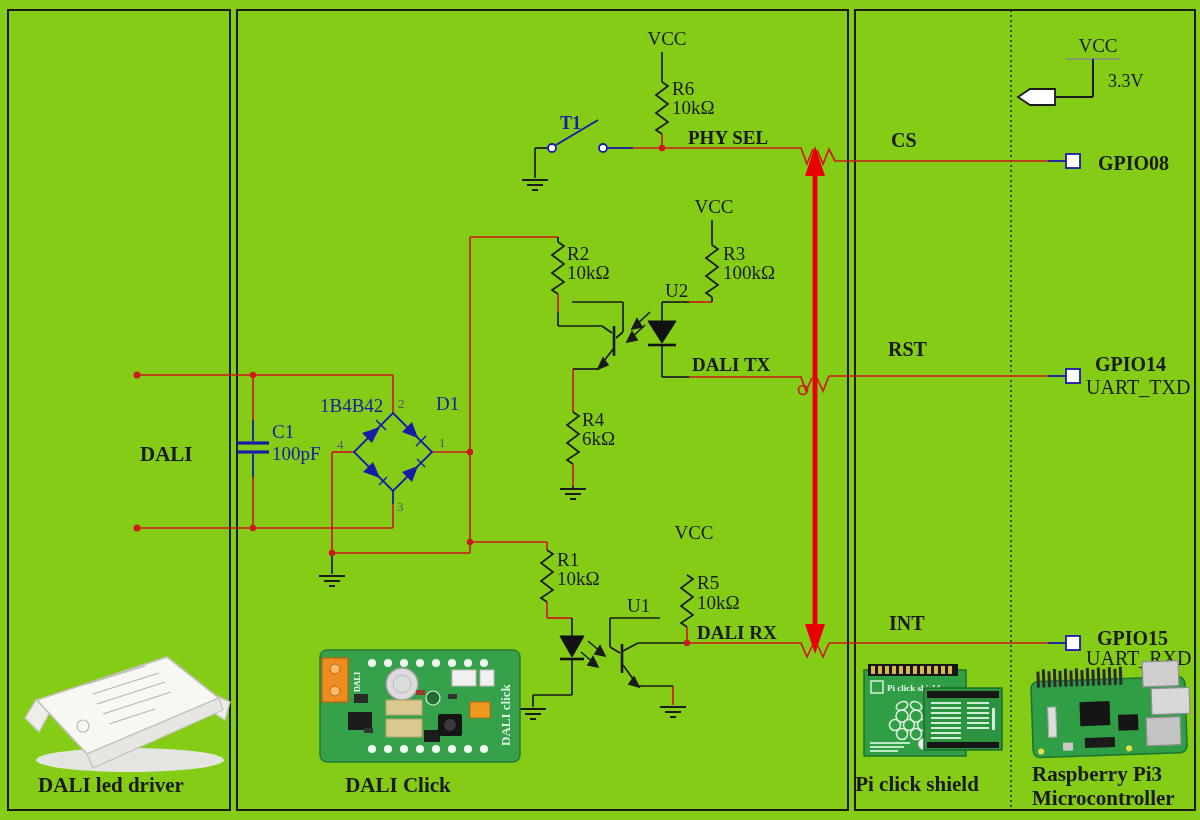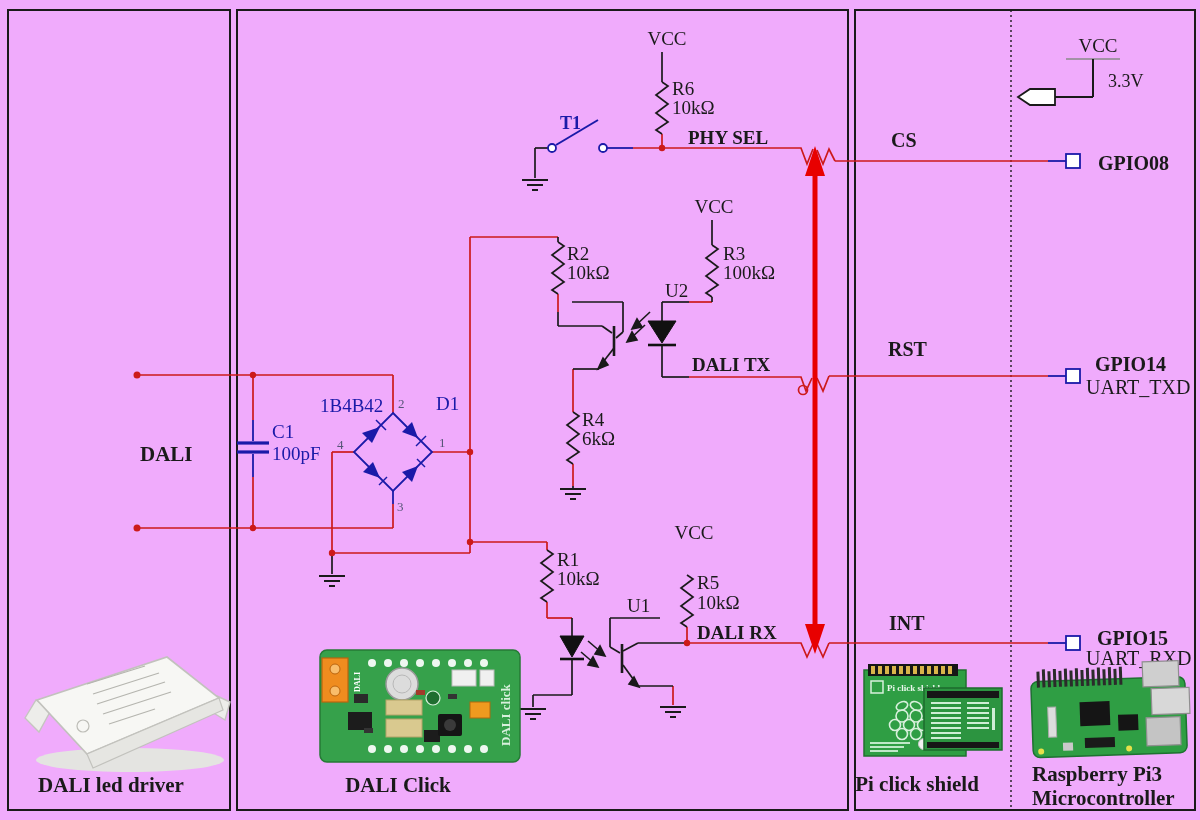--- a/index.html
+++ b/index.html
@@ -1,16 +1,16 @@
 <!DOCTYPE html>
 <html><head>
 <meta charset="utf-8">
 <style>
   html,body{margin:0;padding:0;background:#ffffff;}
-  .stage{position:relative;width:1200px;height:820px;background:#f0abfc;overflow:hidden;
+  .stage{position:relative;width:1200px;height:820px;background:#84cc16;overflow:hidden;
          font-family:"Liberation Serif", serif;}
   svg text{font-family:"Liberation Serif", serif;}
   .sig{font-weight:bold;}
 </style>
 </head>
 <body>
 
 <div class="stage">
 <svg width="1200" height="820" viewBox="0 0 1200 820" xmlns="http://www.w3.org/2000/svg">
 

